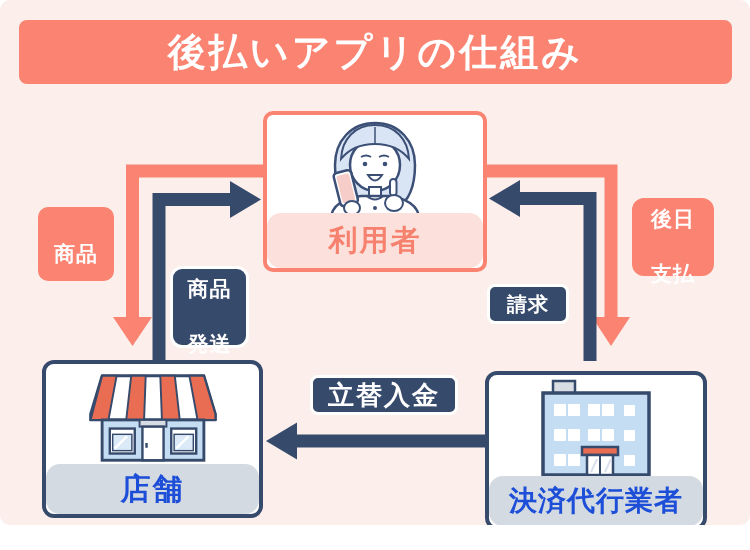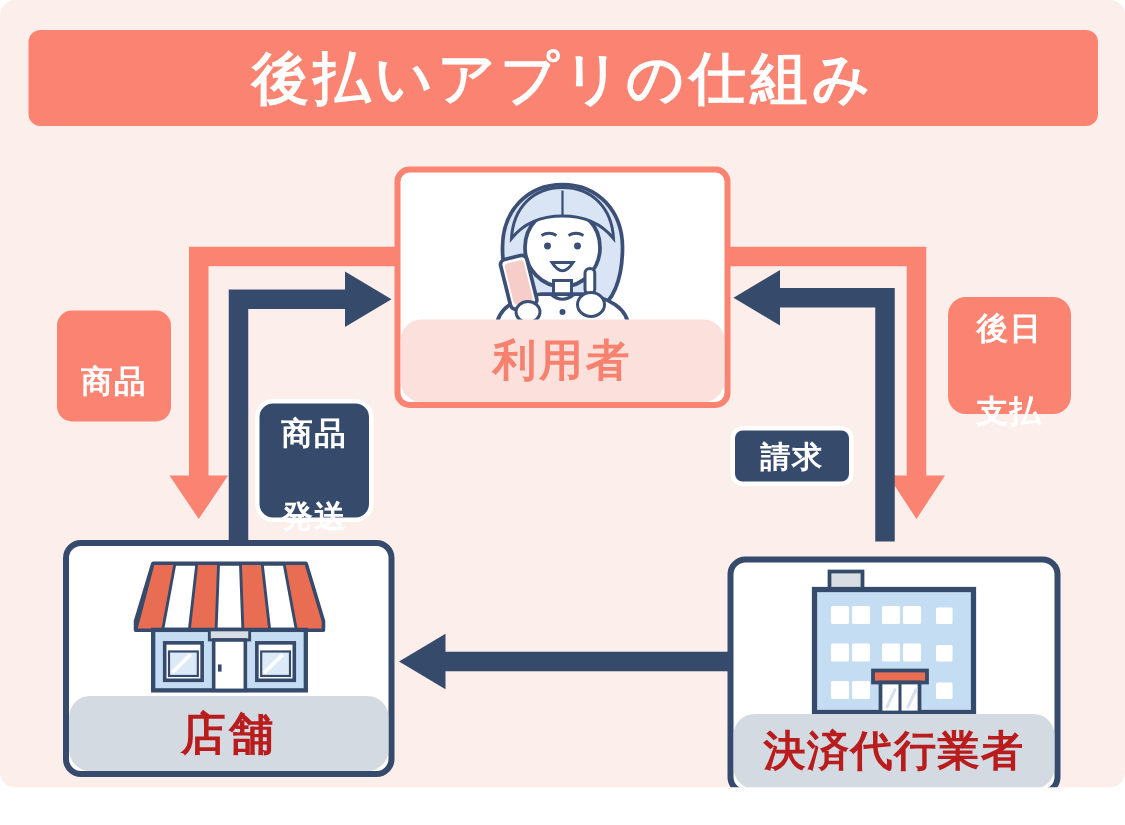--- a/index.html
+++ b/index.html
@@ -22,21 +22,21 @@
   
   .node{position:absolute;background:#ffffff;box-sizing:border-box;overflow:hidden;}
   .node-strip{
     position:absolute;left:0;right:0;bottom:0;
     display:flex;align-items:center;justify-content:center;font-weight:bold;border-radius:14px;
   }
   .node-user{left:263px;top:111px;width:224px;height:161px;border:4px solid #FA8471;border-radius:10px;}
   .node-user .node-strip{height:55px;background:#FCE0DB;color:#F5816E;font-size:29px;letter-spacing:2px;}
   .node-store{left:42px;top:360px;width:221px;height:158px;border:4px solid #364A6C;border-radius:12px;}
   .node-agency{left:485px;top:359px;width:222px;height:159px;border:4px solid #364A6C;border-radius:12px;margin-top:12px;}
-  .gray-strip{height:50px;background:#D4DAE2;color:#b91c1c;letter-spacing:2px;}
+  .gray-strip{height:50px;background:#D4DAE2;color:#1d4ed8;letter-spacing:2px;}
   .node-store .node-strip{font-size:30px;}
   .node-agency .node-strip{font-size:28px;letter-spacing:1px;}
   .illo{position:absolute;left:50%;transform:translateX(-50%);}
 
   
   .chip{
     position:absolute;box-sizing:border-box;color:#ffffff;font-weight:bold;text-align:center;
     display:flex;flex-direction:column;align-items:center;justify-content:center;
   }
   .chip-salmon{background:#FA8471;}
@@ -188,14 +188,15 @@
     <span class="chip-line">発送</span>
   </div>
 
   <div class="chip chip-salmon chip-later">
     <span class="chip-line">後日</span>
     <span class="chip-line">支払</span>
   </div>
 
   <div class="chip chip-navy chip-invoice">請求</div>
 
+  <div class="chip chip-navy chip-reimburse">立替入金</div>
 
 </div>
 
 </body></html>

